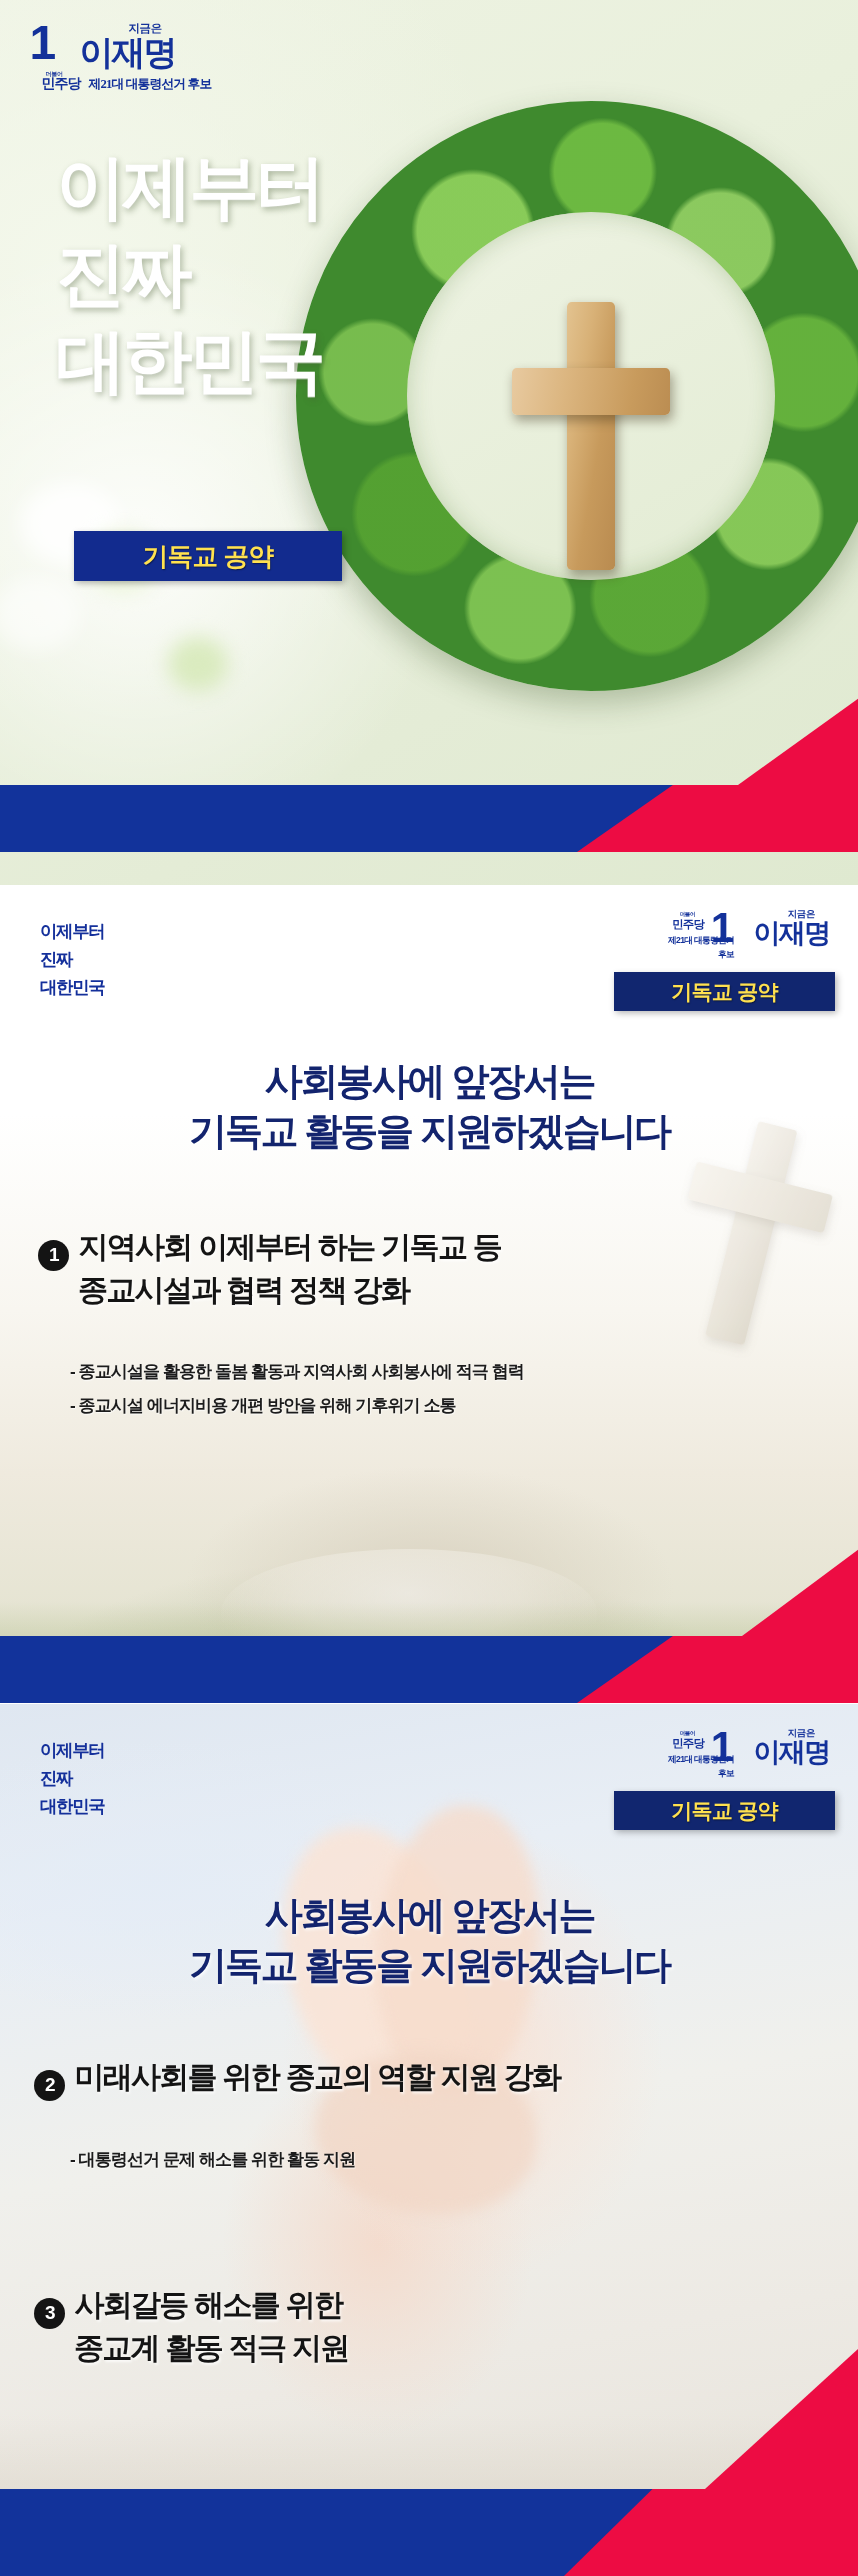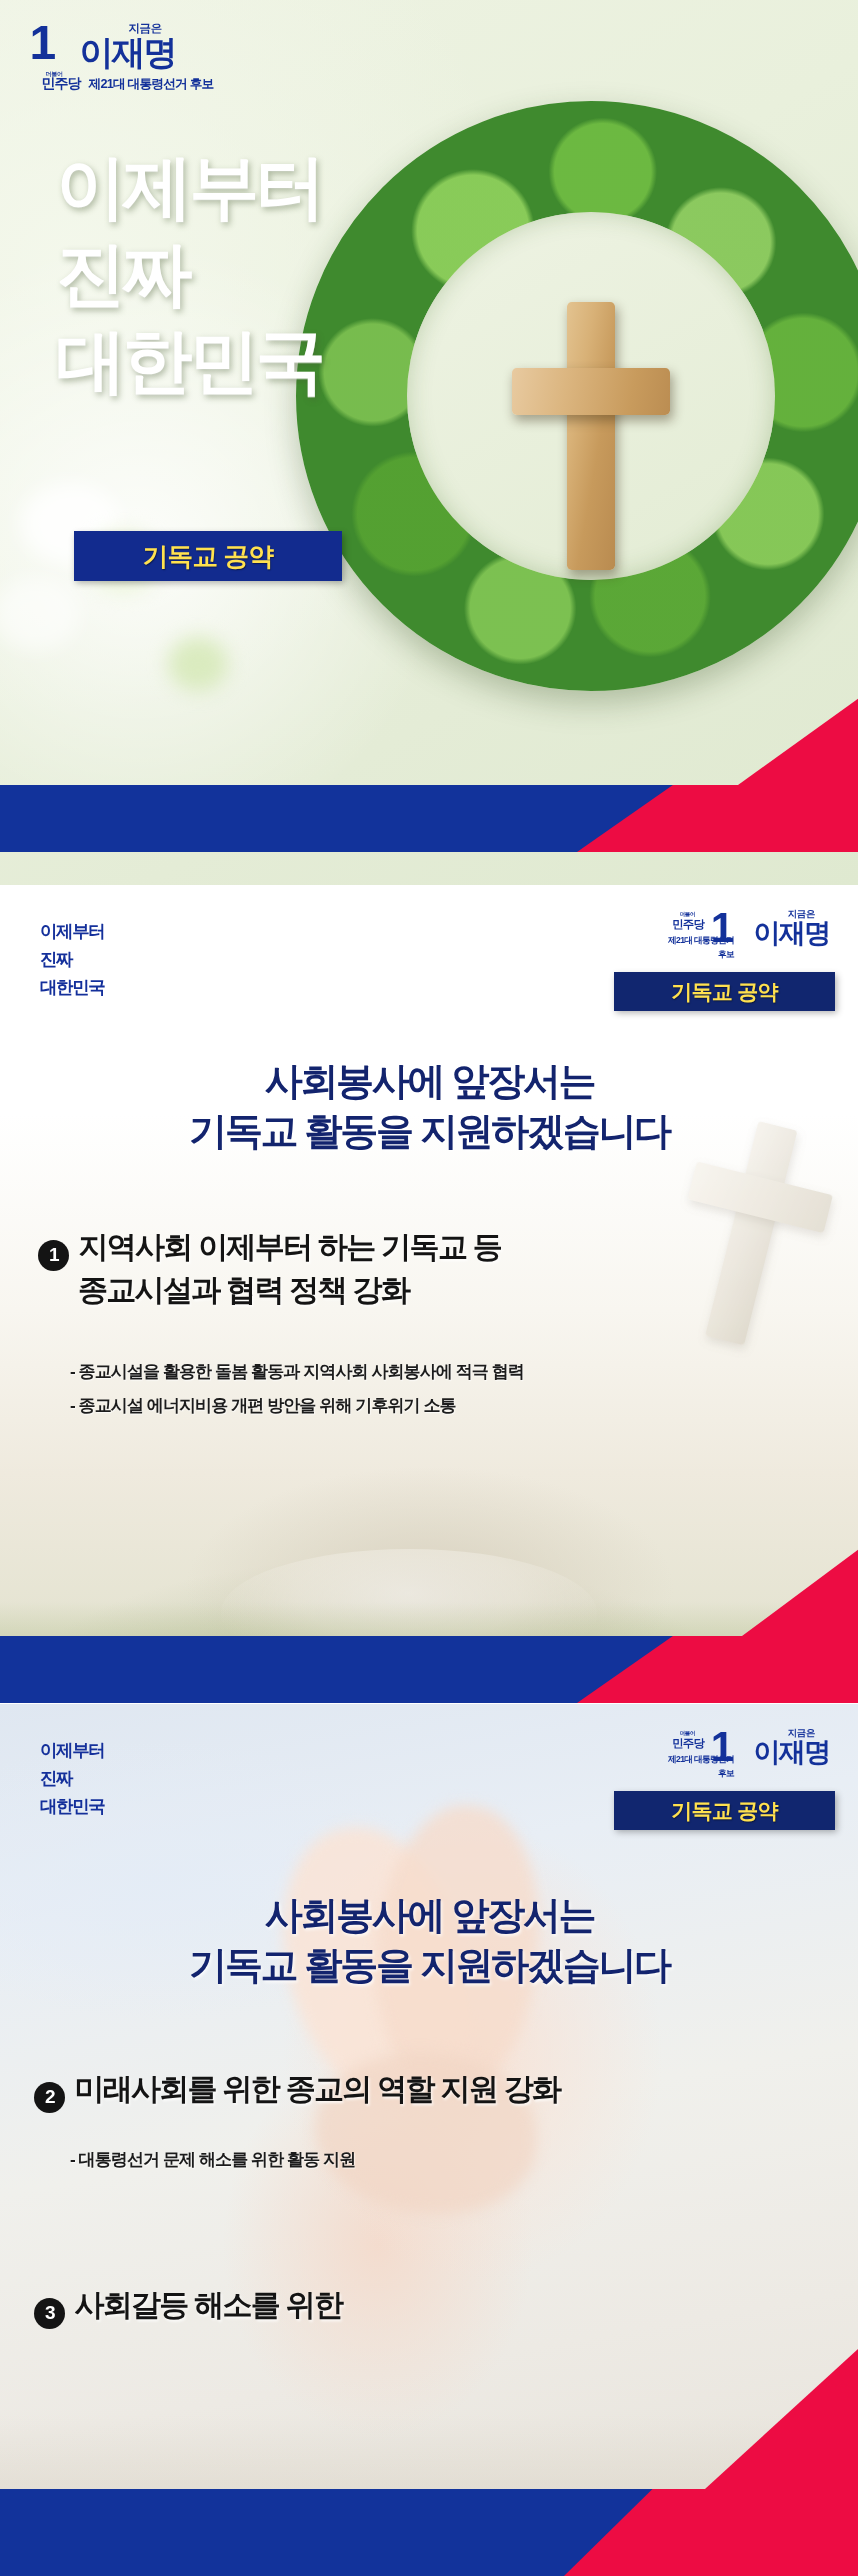--- a/index.html
+++ b/index.html
@@ -99,21 +99,21 @@
     position:absolute;font-size:12.7px;font-weight:700;letter-spacing:-0.8px;white-space:nowrap;
   }
 
   
   #logo1{left:29.5px;top:12px;width:282px;height:81px;}
   #logo1 .one{left:0;top:9.4px;}
   #logo1 .jigeum{left:99px;top:10.7px;}
   #logo1 .name{left:50px;top:23px;}
   #logo1 .party-sup{left:16px;top:59px;}
   #logo1 .party{left:12px;top:64px;}
-  #logo1 .sub{left:59px;top:66px;}
+  #logo1 .sub{left:59px;top:66px;font-family:Liberation Serif, serif;}
 
   
   .logo-sm{position:absolute;color:#13319a;line-height:1;width:228px;height:67px;}
   .logo-sm .one{position:absolute;right:101px;top:5.4px;font-size:42px;font-weight:900;line-height:.9;}
   .logo-sm .jigeum{position:absolute;right:20px;top:5.4px;font-size:9.4px;font-weight:700;letter-spacing:-0.3px;}
   .logo-sm .name{position:absolute;right:5.4px;top:16px;font-size:27px;font-weight:900;letter-spacing:-1.6px;white-space:nowrap;}
   .logo-sm .party{position:absolute;right:131px;top:14.8px;font-size:11.4px;font-weight:900;letter-spacing:-0.8px;white-space:nowrap;}
   .logo-sm .party-sup{position:absolute;right:140px;top:8px;font-size:5.4px;font-weight:700;letter-spacing:-0.3px;white-space:nowrap;}
   .logo-sm .sub{position:absolute;right:101px;top:32px;font-size:8.7px;font-weight:700;letter-spacing:-0.7px;white-space:nowrap;text-align:right;width:134px;}
   .logo-sm .sub2{position:absolute;right:101px;top:46px;font-size:8.7px;font-weight:700;letter-spacing:-0.7px;white-space:nowrap;text-align:right;width:134px;}
@@ -346,33 +346,34 @@
       <span class="sub2">후보</span>
     </div>
 
     <div class="badge badge-sm" style="right:24px;top:87px;">기독교 공약</div>
 
     <div class="sec-head" style="top:186px;">
       <div>사회봉사에 앞장서는</div>
       <div>기독교 활동을 지원하겠습니다</div>
     </div>
 
-    <div class="item" style="left:34px;top:354px;width:798px;margin-top:12px;">
+    <div class="item" style="left:34px;top:354px;width:798px;">
       <div class="item-title">
         <div><span class="num">2</span><span>미래사회를 위한 종교의 역할 지원 강화</span></div>
       </div>
     </div>
 
     <div class="bullets" style="left:70px;top:439px;width:738px;">
       <div>- 대통령선거 문제 해소를 위한 활동 지원</div>
     </div>
 
     <div class="item" style="left:34px;top:582px;width:798px;">
       <div class="item-title">
         <div><span class="num">3</span><span>사회갈등 해소를 위한</span></div>
+        <div style="padding-left:40px;">종교계 활동 적극 지원</div>
       </div>
     </div>
 
     <div class="footer-band" style="top:785px;height:87px;">
       <div class="band-blue"></div>
       <div class="band-red" style="width:295px;clip-path:polygon(30% 0,100% 0,100% 100%,0% 100%);"></div>
     </div>
     <div style="position:absolute;top:644px;height:141px;width:154px;right:0;background:#ed0c43;clip-path:polygon(100% 0,100% 100%,0 100%);"></div>
   </section>
 

